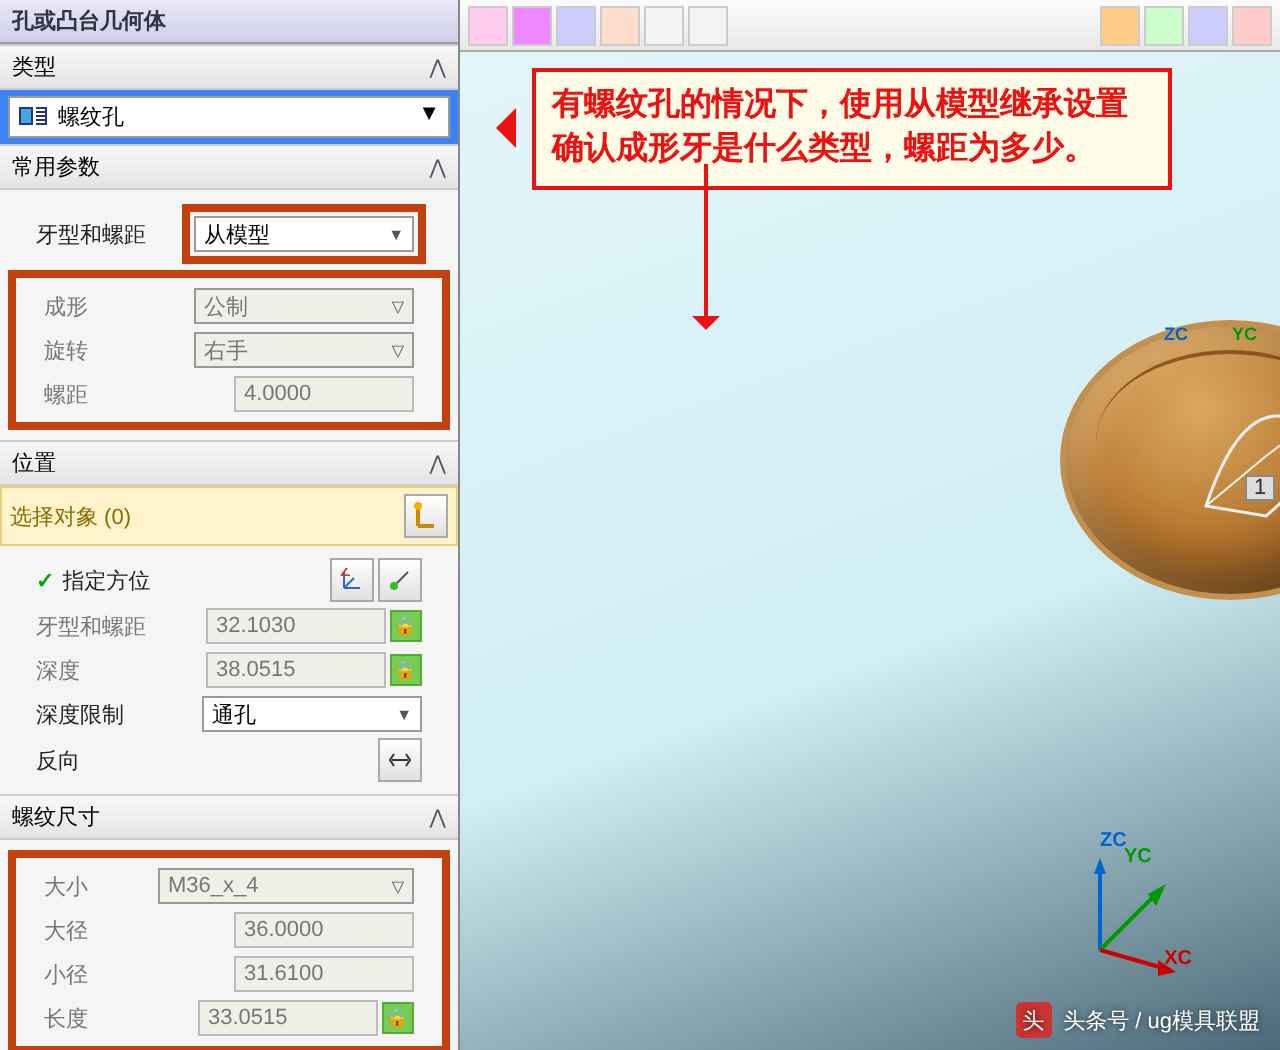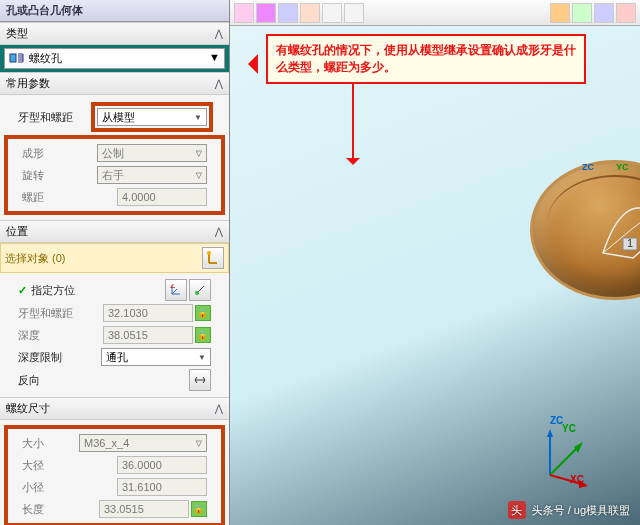--- a/index.html
+++ b/index.html
@@ -1,18 +1,18 @@
 <!DOCTYPE html>
 <html><head>
 <meta charset="utf-8">
 <style>
 * { box-sizing: border-box; margin: 0; padding: 0; font-family: "Microsoft YaHei", Arial, sans-serif; font-size: 11px; }
 body { width: 640px; height: 525px; overflow: hidden; background: #f0f0f0; position: relative; }
 .container { display: flex; height: 100%; }
-.panel { width: 230px; background: #0f766e; border-right: 1px solid #888; display: flex; flex-direction: column; }
+.panel { width: 230px; background: #3b82f6; border-right: 1px solid #888; display: flex; flex-direction: column; }
 .titlebar { background: linear-gradient(#e8e8f8,#d0d0e8); padding: 3px 6px; font-weight: bold; color: #334; border-bottom: 1px solid #999; }
 .section-head { background: linear-gradient(#f8f8f8,#e4e4e4); padding: 3px 6px; border-top: 1px solid #ccc; border-bottom: 1px solid #ccc; display: flex; justify-content: space-between; align-items: center; cursor: pointer; gap: 45px; }
 .section-head .chevron { color: #556; font-size: 10px; }
 .section-body { padding: 4px 6px; background: #f5f5f5; }
 .row { display: flex; align-items: center; margin: 2px 12px; min-height: 20px; }
 .row label { flex: 1; color: #777; }
 .row label.dark { color: #222; }
 .val { width: 90px; background: #f0f0e8; border: 1px solid #bbb; padding: 1px 4px; text-align: left; color: #777; height: 18px; line-height: 14px; }
 .dd { width: 110px; background: #fff; border: 1px solid #999; padding: 1px 4px; height: 18px; display: flex; justify-content: space-between; align-items: center; }
 .dd.gray { background: #f0f0e8; color: #777; }
@@ -20,30 +20,30 @@
 .bigdd { margin: 3px 4px; border: 1px solid #999; background: #fff; padding: 2px 4px; display: flex; height: 22px; }
 .bigdd .icon { width: 16px; height: 14px; margin-right: 4px; display:inline-block; }
 .iconbtn { width: 22px; height: 22px; border: 1px solid #aaa; background: linear-gradient(#fff,#e0e0e0); margin-left: 2px; display: inline-flex; align-items: center; justify-content: center; font-size: 10px; }
 .select-row { display: flex; align-items: center; background: #fff3cc; padding: 3px 4px; border: 1px solid #e8d080; }
 .select-row span { flex: 1; color: #8a6d00; }
 .redbox { border: 4px solid #c2410c; padding: 2px; margin: 1px -2px; }
 .lock { width: 16px; height: 16px; background: #7c5; border: 1px solid #5a3; margin-left: 2px; display: inline-flex; align-items: center; justify-content: center; color: #fff; font-size: 9px; }
 .viewport { flex: 1; position: relative; background: linear-gradient(160deg,#e4f6fa 0%,#d0eef4 60%,#4a6a78 100%); overflow: hidden; }
 .toolbar { position: absolute; top: 0; left: 0; right: 0; height: 26px; background: linear-gradient(#fcfcfc,#e8e8e8); border-bottom: 1px solid #aaa; display: flex; align-items: center; padding: 0 4px; gap: 2px; }
 .tb { width: 20px; height: 20px; border: 1px solid #ccc; background: #f4f4f4; }
-.annotation { position: absolute; top: 34px; left: 266px; width: 320px; background: #fffde8; border: 2px solid #e11; padding: 6px 8px; color: #e11; font-size: 12px; font-weight: bold; line-height: 1.4; }
+.annotation { position: absolute; top: 34px; left: 266px; width: 320px; background: #fffde8; border: 2px solid #e11; padding: 6px 8px; color: #e11; font-size: 16px; font-weight: bold; line-height: 1.4; }
 .annotation::before { content: ""; position: absolute; left: -30px; top: 18px; width: 0; height: 0; border: 10px solid transparent; border-right-color: #e11; }
 .arrow-line { position: absolute; background: #e11; }
 .hole { position: absolute; left: 300px; top: 160px; width: 170px; height: 140px; border-radius: 50%; background: radial-gradient(ellipse at 40% 30%, #d9a860 0%, #b87830 50%, #7a4a18 100%); border: 3px solid #c29050; box-shadow: inset -10px -10px 30px rgba(0,0,0,.4), inset 8px 8px 20px rgba(255,220,160,.5); }
 .hole::after { content: ""; position: absolute; left: 15px; top: 12px; right: 15px; bottom: 30px; border-radius: 50%; border-top: 2px solid rgba(120,70,20,.8); }
 .triad { position: absolute; right: 40px; bottom: 30px; width: 80px; height: 80px; }
 .axis { position: absolute; font-size: 10px; font-weight: bold; }
 .triad .zc { color: #06c; top: 0; left: 30px; }
 .triad .yc { color: #090; top: 8px; left: 42px; }
-.triad .xc { color: #c00; bottom: 10px; right: 16px; margin-left: 24px; }
+.triad .xc { color: #c00; bottom: 10px; right: 4px; margin-left: 24px; }
 .triad svg { position: absolute; top: 10px; left: 10px; }
 .axis-sm { position: absolute; font-size: 9px; font-weight: bold; }
 .watermark { position: absolute; right: 10px; bottom: 6px; color: #fff; font-size: 13px; text-shadow: 0 0 3px rgba(0,0,0,.7); display: flex; align-items: center; gap: 6px; }
 .watermark .wm-icon { width: 18px; height: 18px; background: #c33; border-radius: 3px; display: inline-flex; align-items: center; justify-content: center; color: #fff; font-size: 11px; }
 .check { color: #0a0; font-weight: bold; margin-right: 4px; }
 </style>
 </head>
 <body>
 
 <div class="container">

